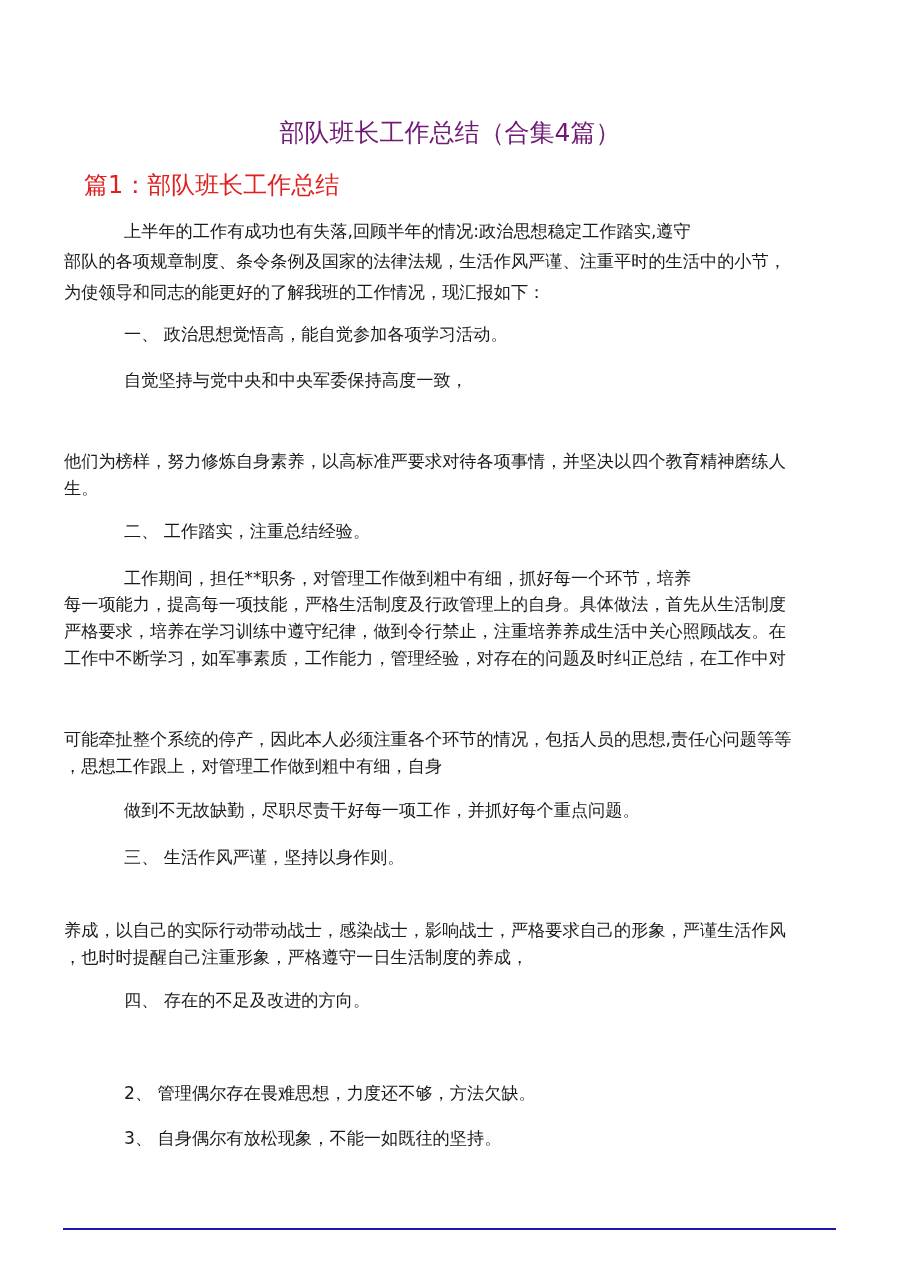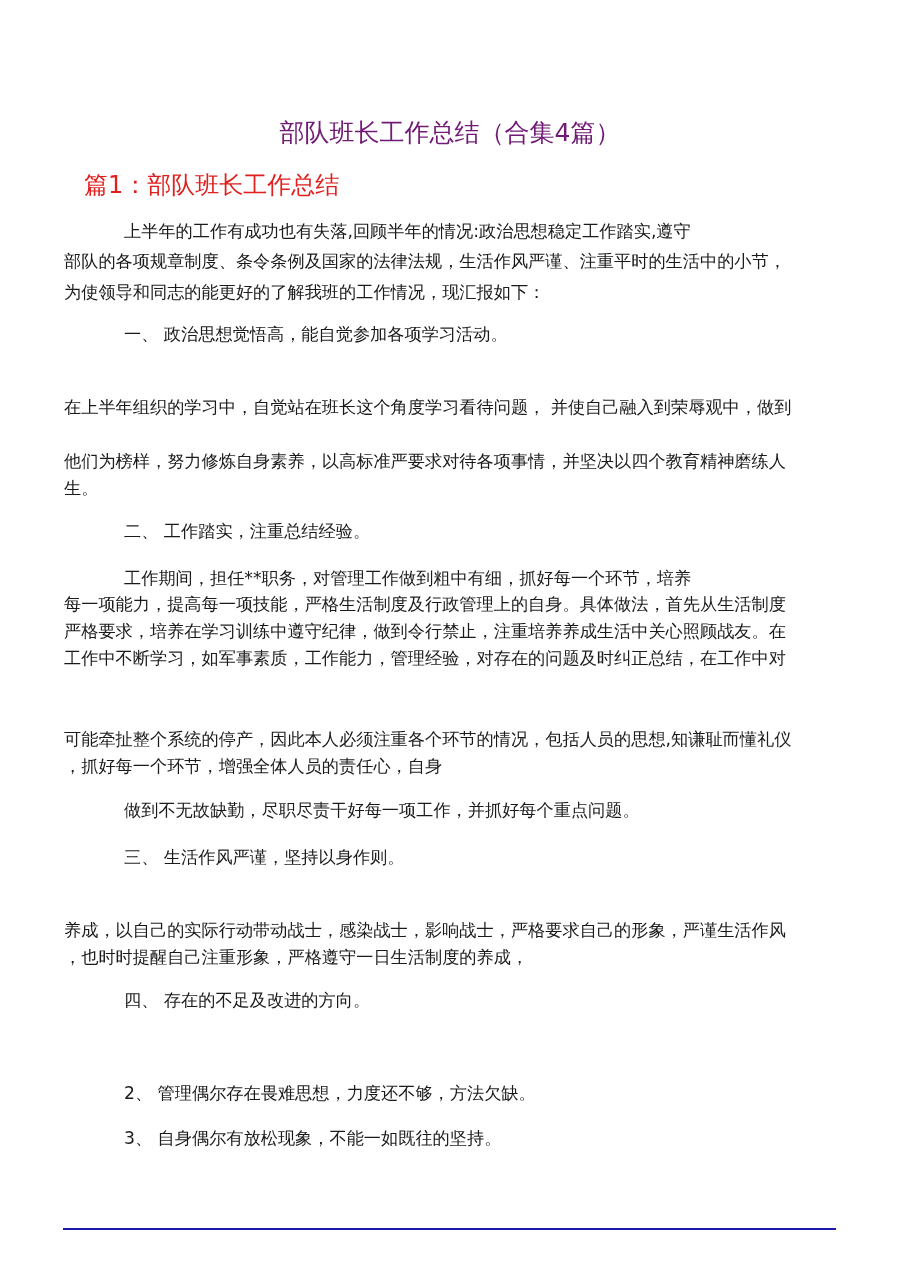--- a/index.html
+++ b/index.html
@@ -65,32 +65,32 @@
 <div class="page">
   <div class="doc-title">部队班长工作总结（合集4篇）</div>
   <div class="section-heading">篇1：部队班长工作总结</div>
 
   <div class="line indent" style="top:219px">上半年的工作有成功也有失落,回顾半年的情况:政治思想稳定工作踏实,遵守</div>
   <div class="line" style="top:249px">部队的各项规章制度、条令条例及国家的法律法规，生活作风严谨、注重平时的生活中的小节，</div>
   <div class="line" style="top:280px">为使领导和同志的能更好的了解我班的工作情况，现汇报如下：</div>
 
   <div class="line indent" style="top:322px">一、 政治思想觉悟高，能自觉参加各项学习活动。</div>
 
-  <div class="line" style="top:395px">在上半年组织的学习中，自觉站在班长这个角度学习看待问题， 并使自己融入到荣辱观中，做到</div>
+  <div class="line indent" style="top:368px">自觉坚持与党中央和中央军委保持高度一致，</div>
   <div class="line" style="top:449px">他们为榜样，努力修炼自身素养，以高标准严要求对待各项事情，并坚决以四个教育精神磨练人</div>
   <div class="line" style="top:476px">生。</div>
 
   <div class="line indent" style="top:519px">二、 工作踏实，注重总结经验。</div>
 
   <div class="line indent" style="top:566px">工作期间，担任**职务，对管理工作做到粗中有细，抓好每一个环节，培养</div>
   <div class="line" style="top:592px">每一项能力，提高每一项技能，严格生活制度及行政管理上的自身。具体做法，首先从生活制度</div>
   <div class="line" style="top:619px">严格要求，培养在学习训练中遵守纪律，做到令行禁止，注重培养养成生活中关心照顾战友。在</div>
   <div class="line" style="top:646px">工作中不断学习，如军事素质，工作能力，管理经验，对存在的问题及时纠正总结，在工作中对</div>
-  <div class="line" style="top:727px">可能牵扯整个系统的停产，因此本人必须注重各个环节的情况，包括人员的思想,知谦耻而懂礼仪</div>
-  <div class="line" style="top:754px">，抓好每一个环节，增强全体人员的责任心，自身</div>
+  <div class="line" style="top:727px">可能牵扯整个系统的停产，因此本人必须注重各个环节的情况，包括人员的思想,责任心问题等等</div>
+  <div class="line" style="top:754px">，思想工作跟上，对管理工作做到粗中有细，自身</div>
 
   <div class="line indent" style="top:798px">做到不无故缺勤，尽职尽责干好每一项工作，并抓好每个重点问题。</div>
 
   <div class="line indent" style="top:845px">三、 生活作风严谨，坚持以身作则。</div>
 
   <div class="line" style="top:918px">养成，以自己的实际行动带动战士，感染战士，影响战士，严格要求自己的形象，严谨生活作风</div>
   <div class="line" style="top:945px">，也时时提醒自己注重形象，严格遵守一日生活制度的养成，</div>
 
   <div class="line indent" style="top:988px">四、 存在的不足及改进的方向。</div>
 

